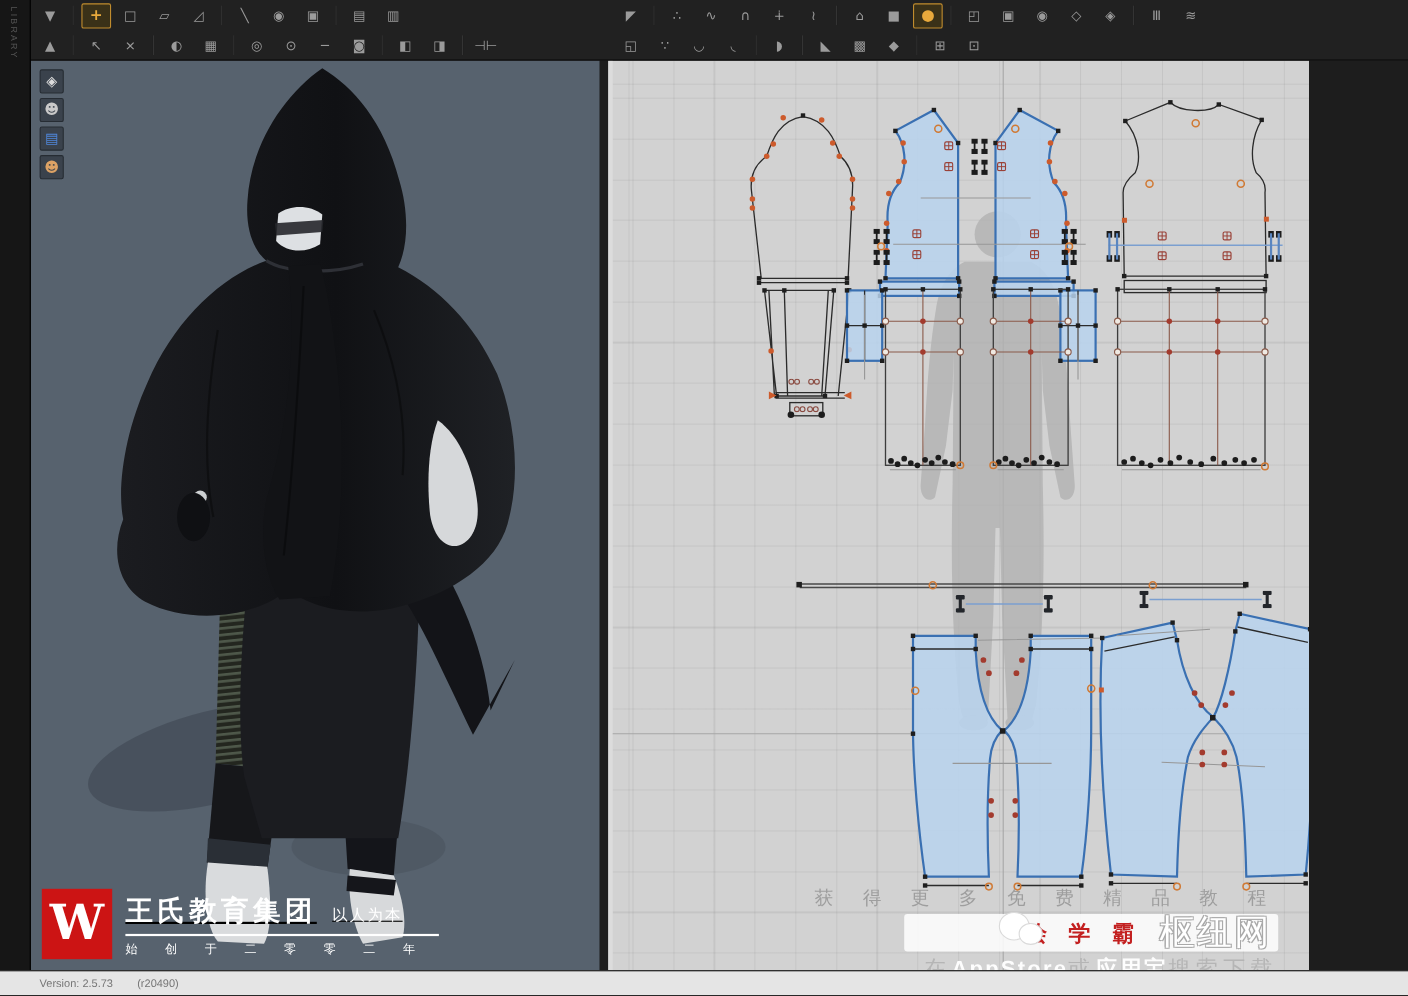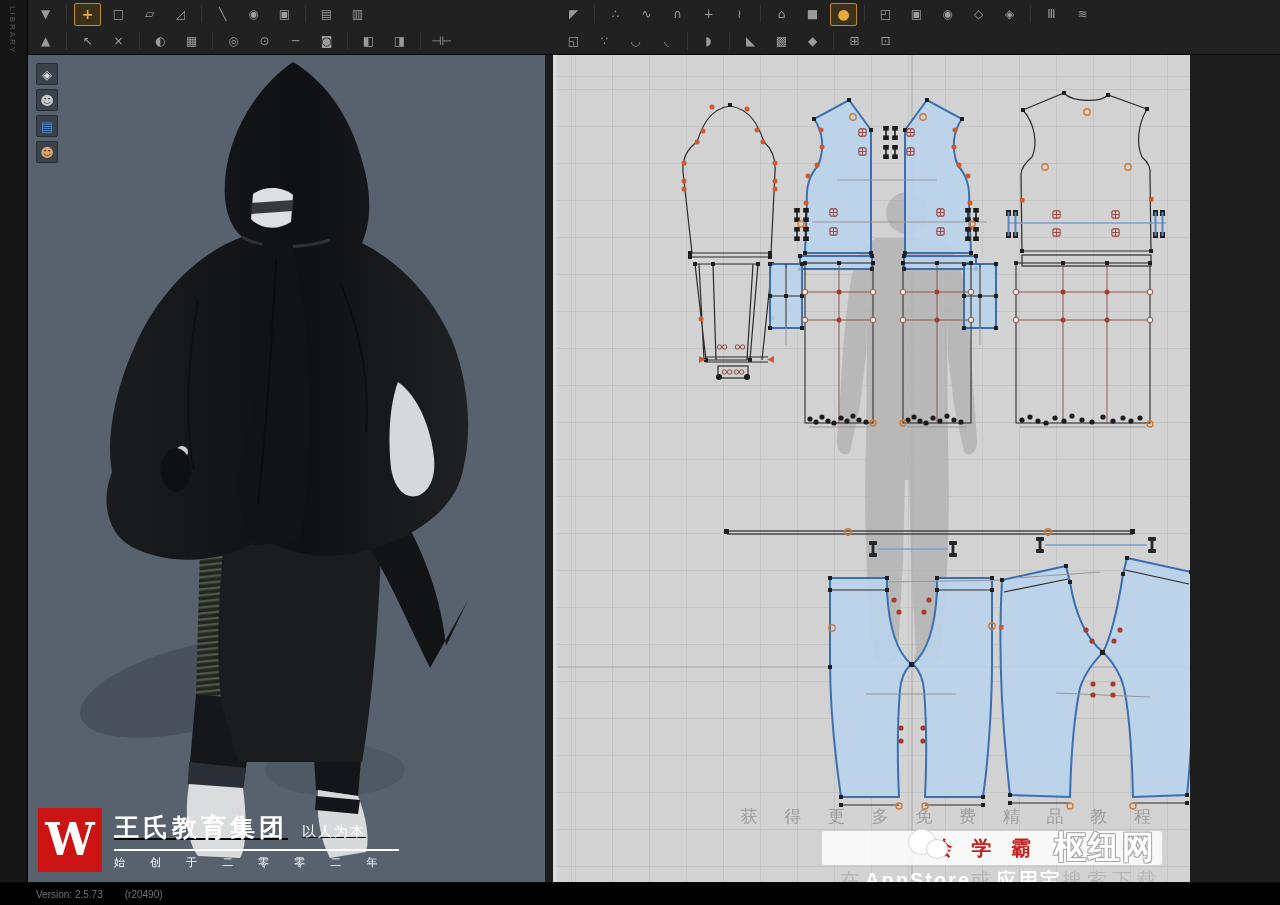--- a/index.html
+++ b/index.html
@@ -60,28 +60,28 @@
   #wm-right { position:absolute; right:28px; top:750px; text-align:right; z-index:3; white-space:nowrap; }
   #wm-r1 { color:#9e9e9e; font-size:17px; letter-spacing:11px; }
   #wm-band { position:relative; display:inline-flex; align-items:center; justify-content:flex-end;
     background:rgba(253,253,253,.88); border-radius:3px; height:34px; margin-top:3px;
     padding:0 6px 0 110px; }
   #wx-icon { position:absolute; left:86px; top:-4px; width:40px; height:40px; }
   #wx-icon i { position:absolute; border-radius:50%; background:#fff; border:1px solid #dadada; }
   #wx-icon i.b1 { left:0; top:2px; width:28px; height:26px; }
   #wx-icon i.b2 { left:18px; top:12px; width:22px; height:20px; }
   #wm-brand { color:#c32020; font-size:20px; font-weight:bold; letter-spacing:7px; }
-  #wm-site { color:#fff; font-size:32px; font-weight:bold; letter-spacing:2px; margin-left:16px;
+  #wm-site { color:#fff; font-size:32px; font-weight:normal; letter-spacing:2px; margin-left:16px;
     text-shadow:-1px -1px 0 #a9a9a9, 1px -1px 0 #a9a9a9, -1px 1px 0 #a9a9a9, 1px 1px 0 #a9a9a9; }
   #wm-r3 { margin-top:2px; font-size:20px; letter-spacing:2px; }
   #wm-r3 .dim  { color:#b5b5b5; letter-spacing:5px; }
   #wm-r3 .lite { color:#fdfdfd; font-weight:bold; }
   
   #statusbar { position:absolute; left:0; top:882px; width:1280px; height:23px;
-    background:#000000; border-top:1px solid #0b0b0b; z-index:6;
+    background:#e5e5e5; border-top:1px solid #0b0b0b; z-index:6;
     display:flex; align-items:center; gap:22px; padding-left:36px;
     color:#767676; font-size:10px; }
   svg { display:block; }
 </style>
 </head>
 <body>
 
 <div id="app">
 
   <div id="topbar">

